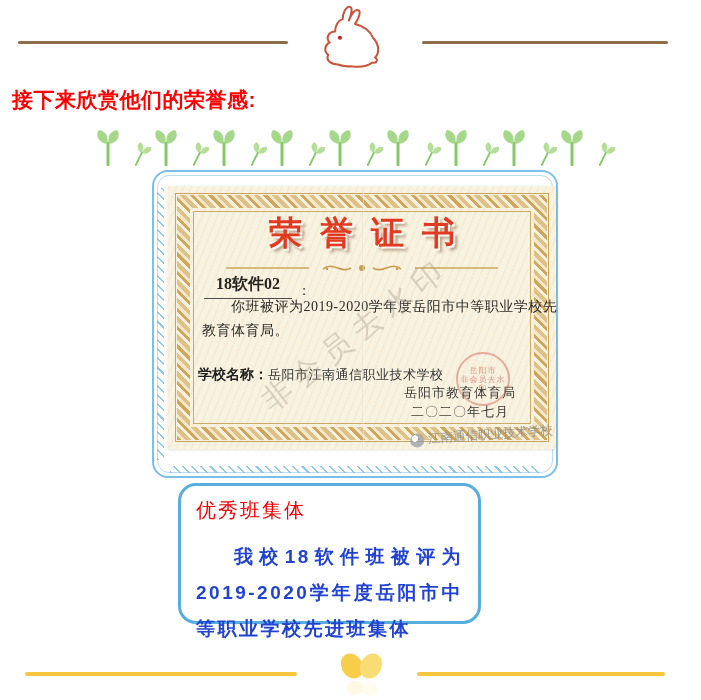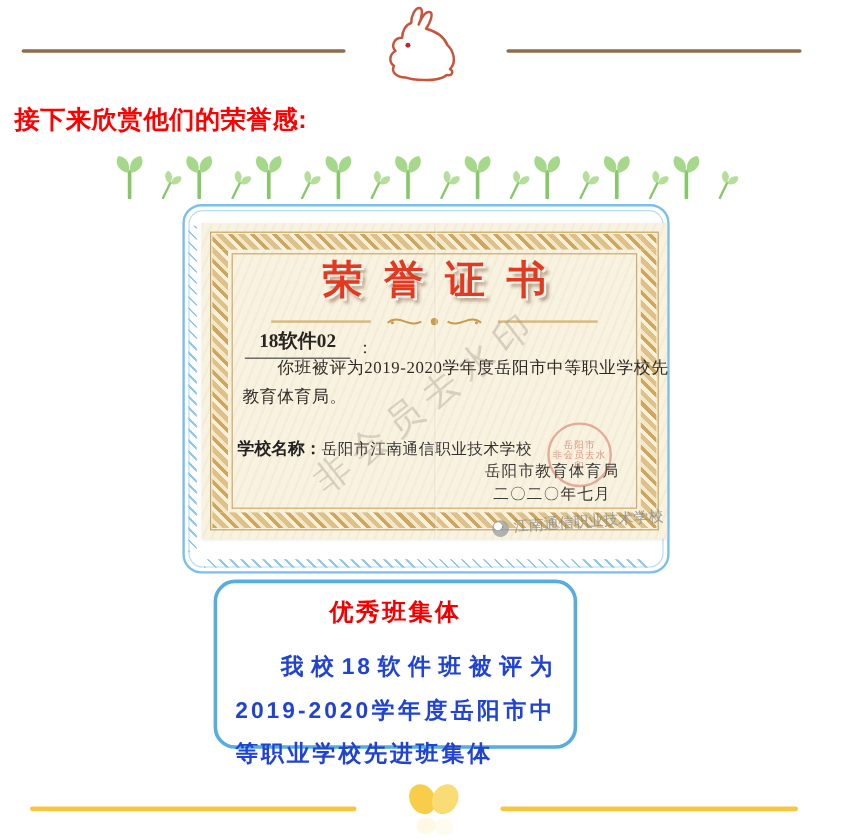--- a/index.html
+++ b/index.html
@@ -118,21 +118,21 @@
     background:radial-gradient(circle at 35% 35%, #ffffff 0 3px, rgba(145,152,158,.7) 3.5px);
     display:inline-block;
   }
 
   
   #award-box {
     position:absolute; left:178px; top:483px; width:303px; height:141px;
     border:3px solid #57aede; border-radius:18px;
     padding:11px 15px 0 15px; background:#fff;
   }
-  #award-title { font-size:20px; font-weight:bold; color:#f20000; letter-spacing:2px;text-align:center; }
+  #award-title { font-size:20px; font-weight:normal; color:#f20000; letter-spacing:2px; }
   #award-body {
     margin-top:15px; font-size:19px; font-weight:bold; color:#2143d1;
     line-height:36px; letter-spacing:2.5px; text-indent:2em; text-align:justify;
   }
 
   
   .yline { position:absolute; height:4px; background:#f6c63e; border-radius:2px; top:672px; }
   #bot-line-left  { left:25px;  width:272px; }
   #bot-line-right { left:417px; width:248px; }
   #butterfly { position:absolute; left:337px; top:650px; width:50px; height:48px; }

